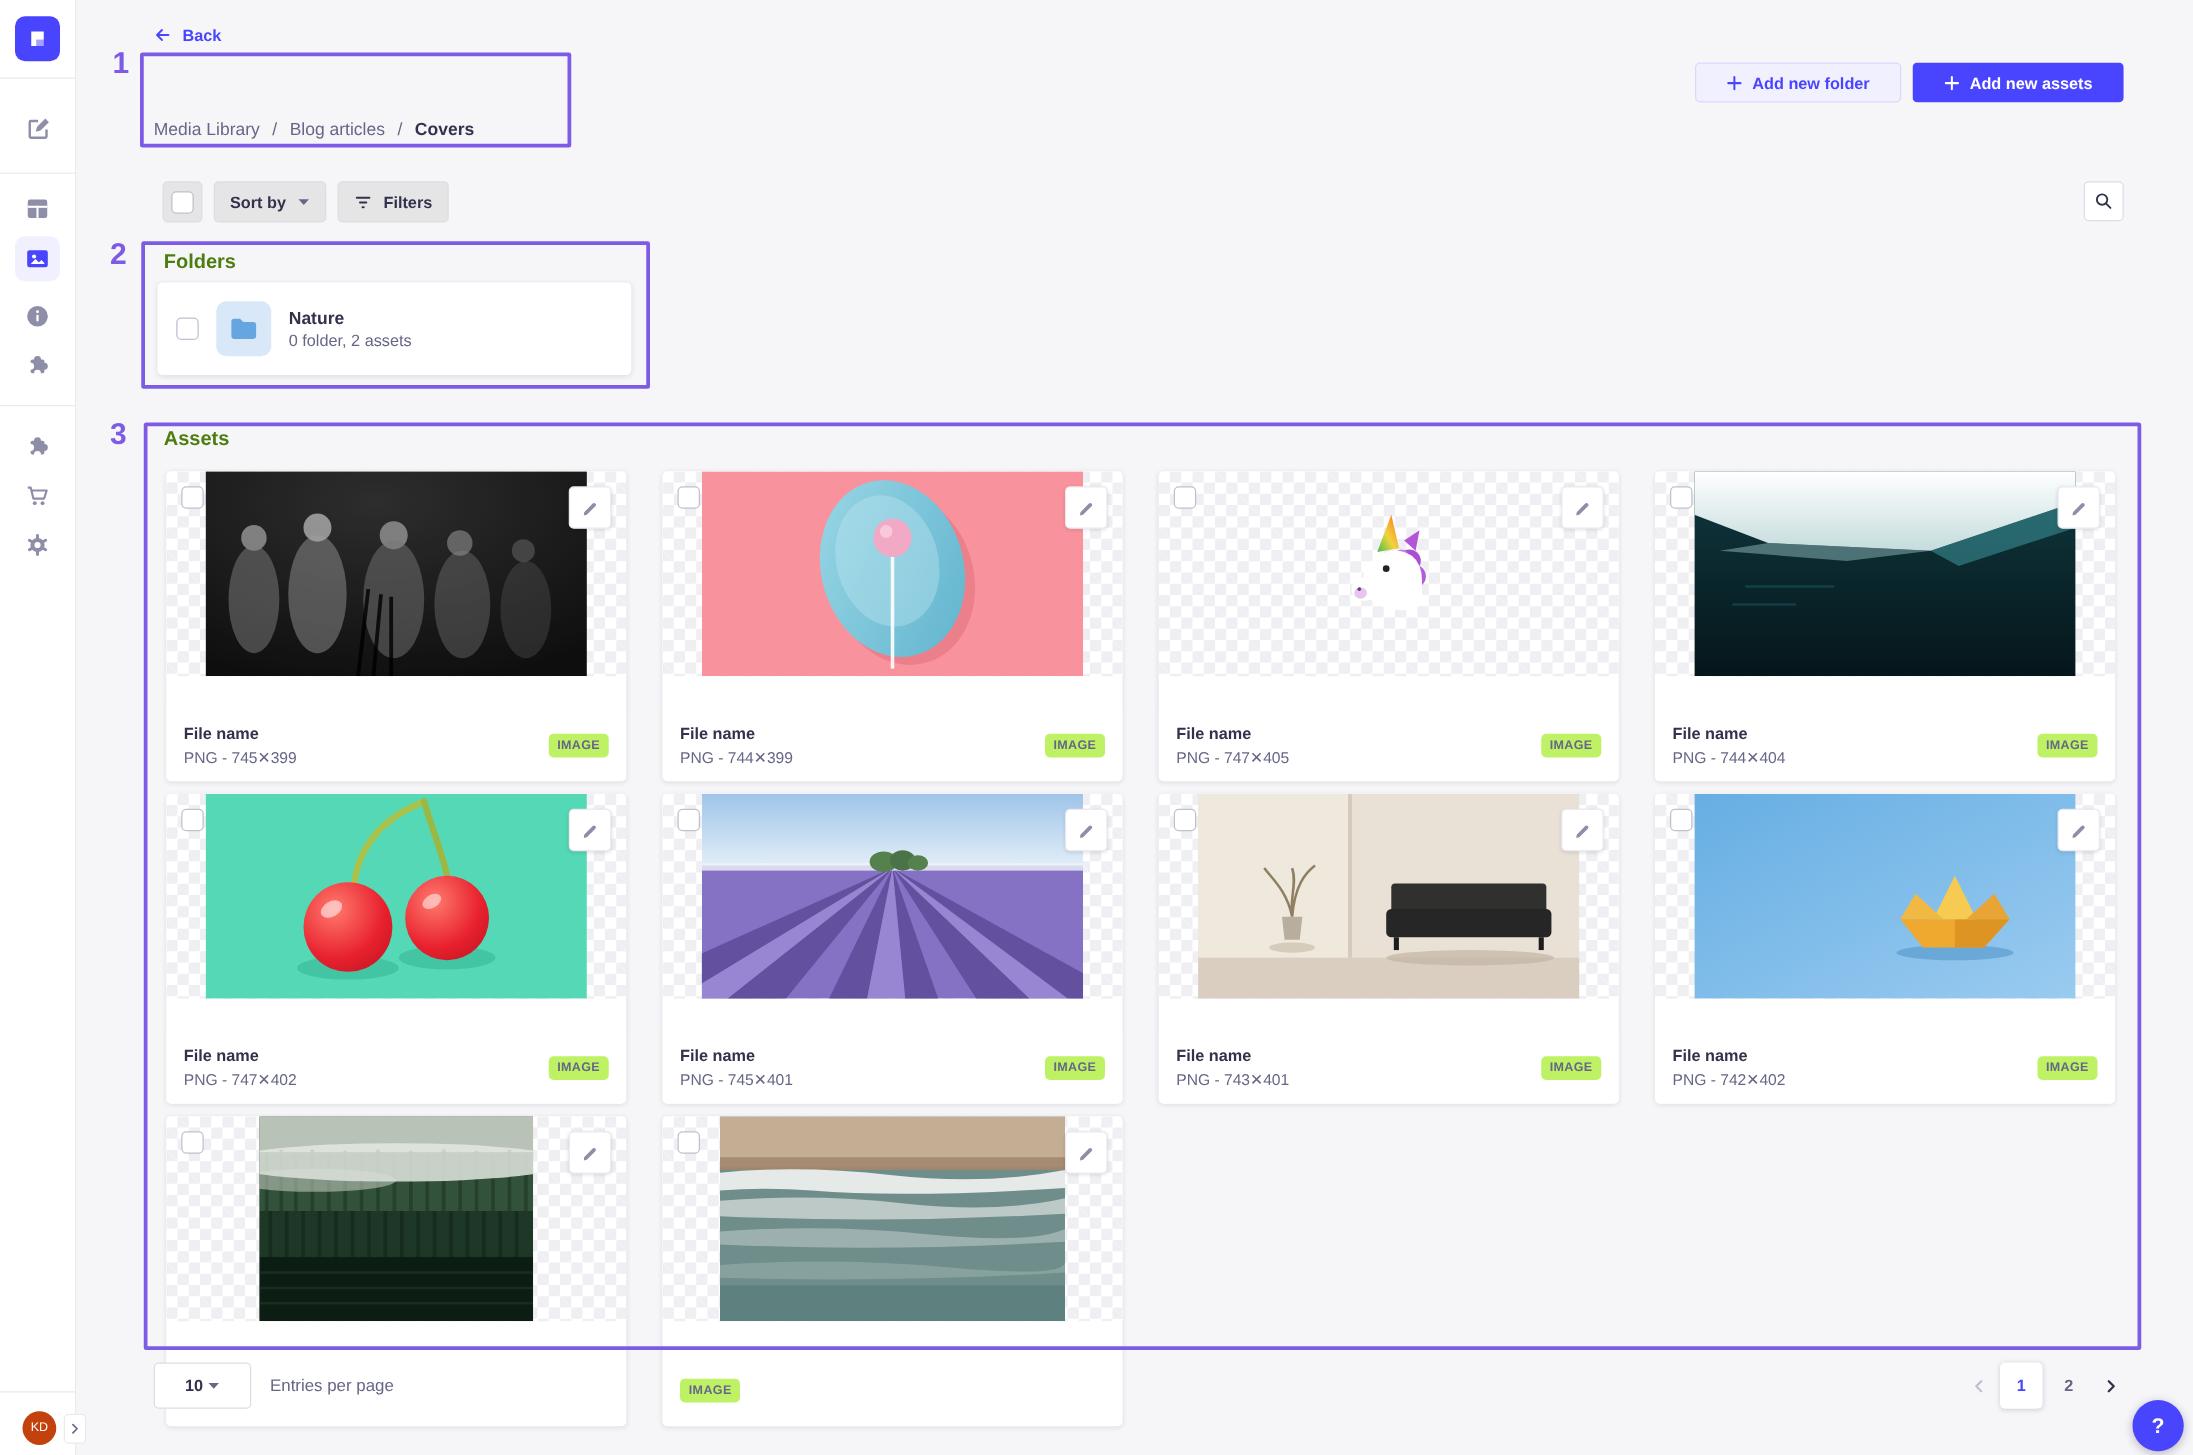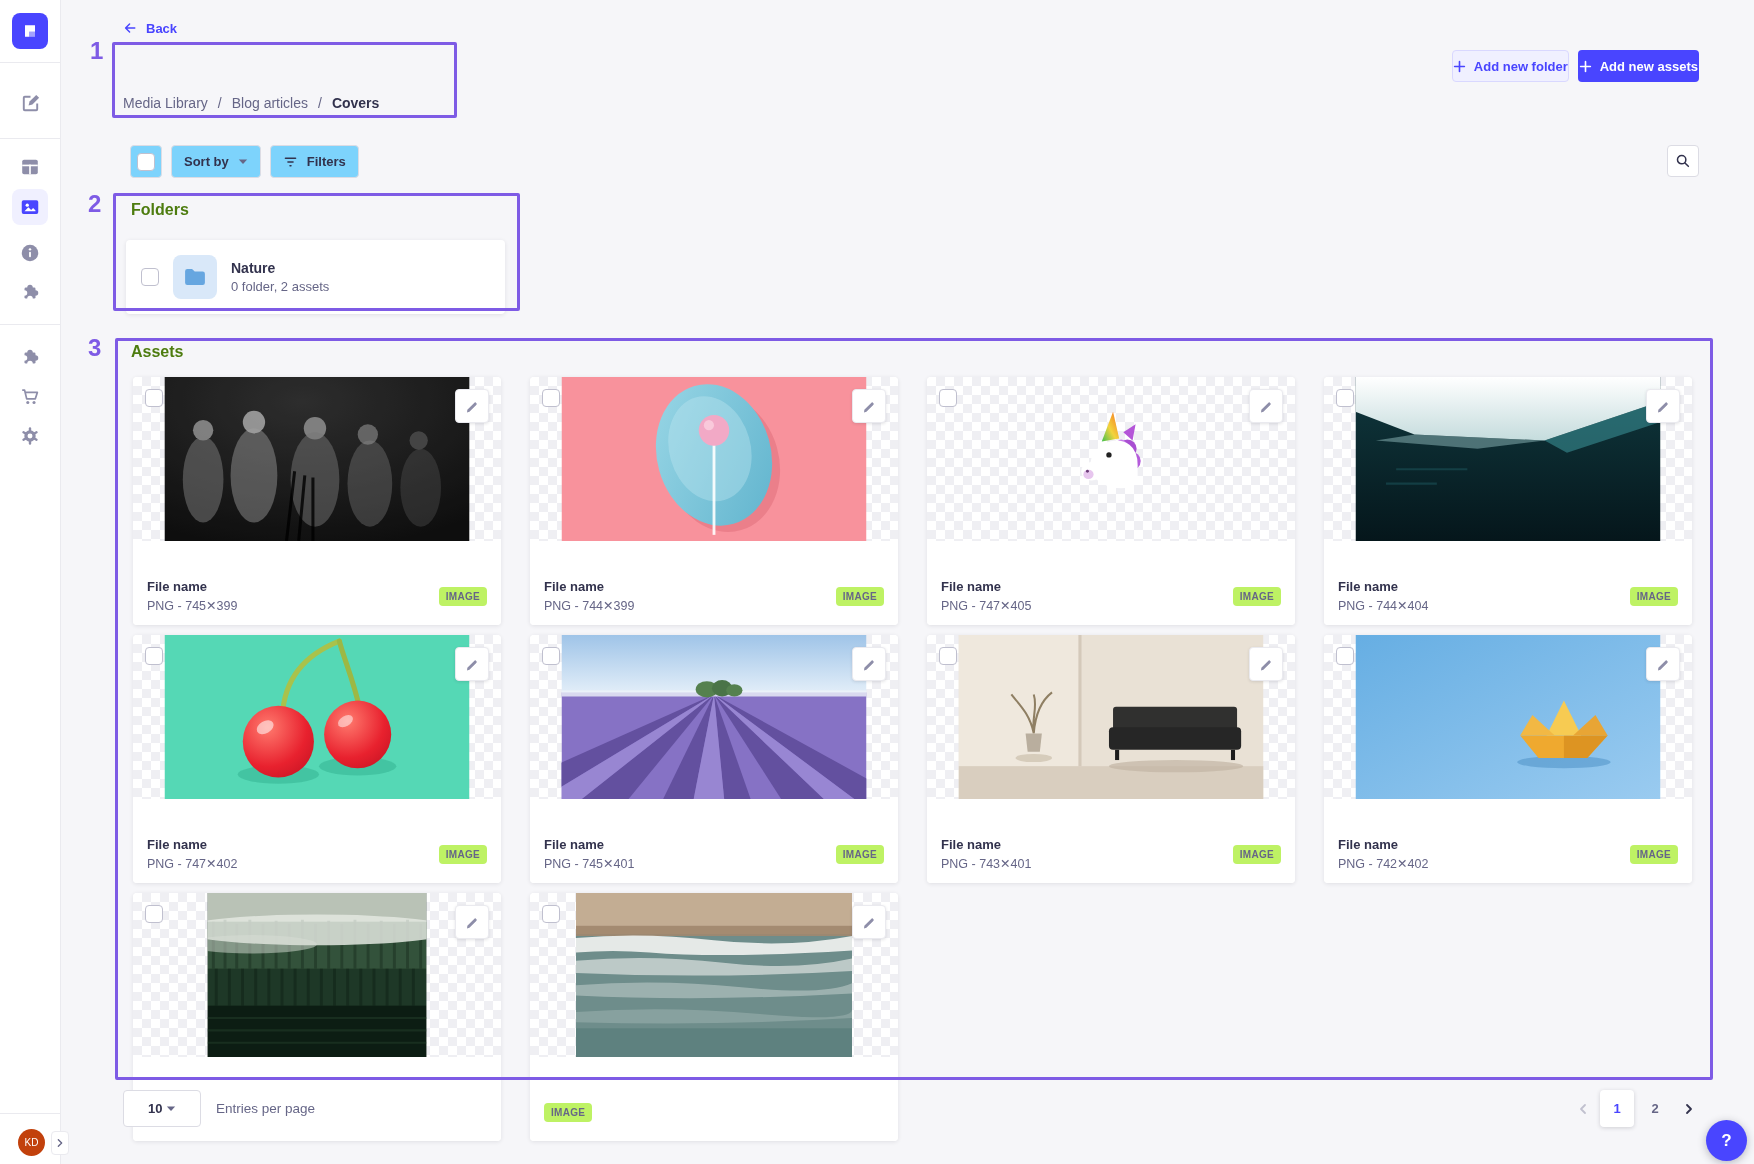--- a/index.html
+++ b/index.html
@@ -20,37 +20,37 @@
           display:flex;align-items:center;justify-content:center;z-index:6;box-sizing:border-box}
 
   
   .back{position:absolute;left:122px;top:20px;display:flex;align-items:center;gap:8px;color:#4945FF;
         font-size:13px;font-weight:600;cursor:pointer}
   .page-title{position:absolute;left:121px;top:41px;font-size:33px;font-weight:700;letter-spacing:-.3px;color:#32324D}
   .breadcrumb{position:absolute;left:123px;top:95px;font-size:14px;color:#666687;display:flex;gap:10px;align-items:center}
   .breadcrumb .crumb{cursor:pointer}
   .breadcrumb .current{color:#32324D;font-weight:600}
   .header-actions{position:absolute;top:50px;right:55px;display:flex;gap:9px}
-  .btn{height:32px;border-radius:4px;display:flex;align-items:center;gap:8px;padding:0 0;font-size:13px;font-weight:600;
+  .btn{height:32px;border-radius:4px;display:flex;align-items:center;gap:8px;padding:0 24px;font-size:13px;font-weight:600;
        border:1px solid transparent;box-sizing:border-box;cursor:pointer}
   .btn-secondary{background:#F0F0FF;border-color:#D9D8FF;color:#4945FF}
   .btn-primary{background:#4945FF;color:#fff}
 
   
   .toolbar{position:absolute;left:130px;top:145px;display:flex;gap:9px}
-  .tool-box{height:33px;background:#7dd3fc;border:1px solid #DCDCE4;border-radius:4px;display:flex;align-items:center;
+  .tool-box{height:33px;background:#e5e5e5;border:1px solid #DCDCE4;border-radius:4px;display:flex;align-items:center;
             padding:0 12px;font-size:13px;font-weight:600;color:#32324D;gap:9px;box-sizing:border-box;cursor:pointer}
   .tool-box.check-only{padding:0 6px}
   .checkbox{width:18px;height:18px;background:#fff;border:1px solid #C0C0CF;border-radius:4px;box-sizing:border-box;cursor:pointer}
   .search-btn{position:absolute;top:145px;right:55px;width:32px;height:32px;background:#fff;border:1px solid #DCDCE4;
               border-radius:4px;display:flex;align-items:center;justify-content:center;cursor:pointer;box-sizing:border-box}
 
   
   .section-h{position:absolute;font-size:16px;font-weight:600;color:#4d7c0f}
-  .folder-card{position:absolute;left:126px;top:240px;width:379px;height:74px;background:#fff;border-radius:4px;
+  .folder-card{position:absolute;left:126px;top:226px;width:379px;height:74px;background:#fff;border-radius:4px;
                box-shadow:0 1px 4px rgba(33,33,52,.1);display:flex;align-items:center;gap:14px;padding:0 15px;
                box-sizing:border-box;cursor:pointer}
   .folder-tile{width:44px;height:44px;border-radius:8px;background:#D9E8F9;display:flex;align-items:center;justify-content:center}
   .folder-name{font-size:14px;font-weight:600;color:#32324D}
   .folder-meta{font-size:13px;color:#666687;margin-top:3px}
 
   
   .grid{position:absolute;left:133px;top:377px;display:grid;grid-template-columns:repeat(4,368px);gap:10px 29px}
   .card{width:368px;height:248px;background:#fff;border-radius:4px;box-shadow:0 1px 4px rgba(33,33,52,.1);
         position:relative;overflow:hidden;cursor:pointer}

